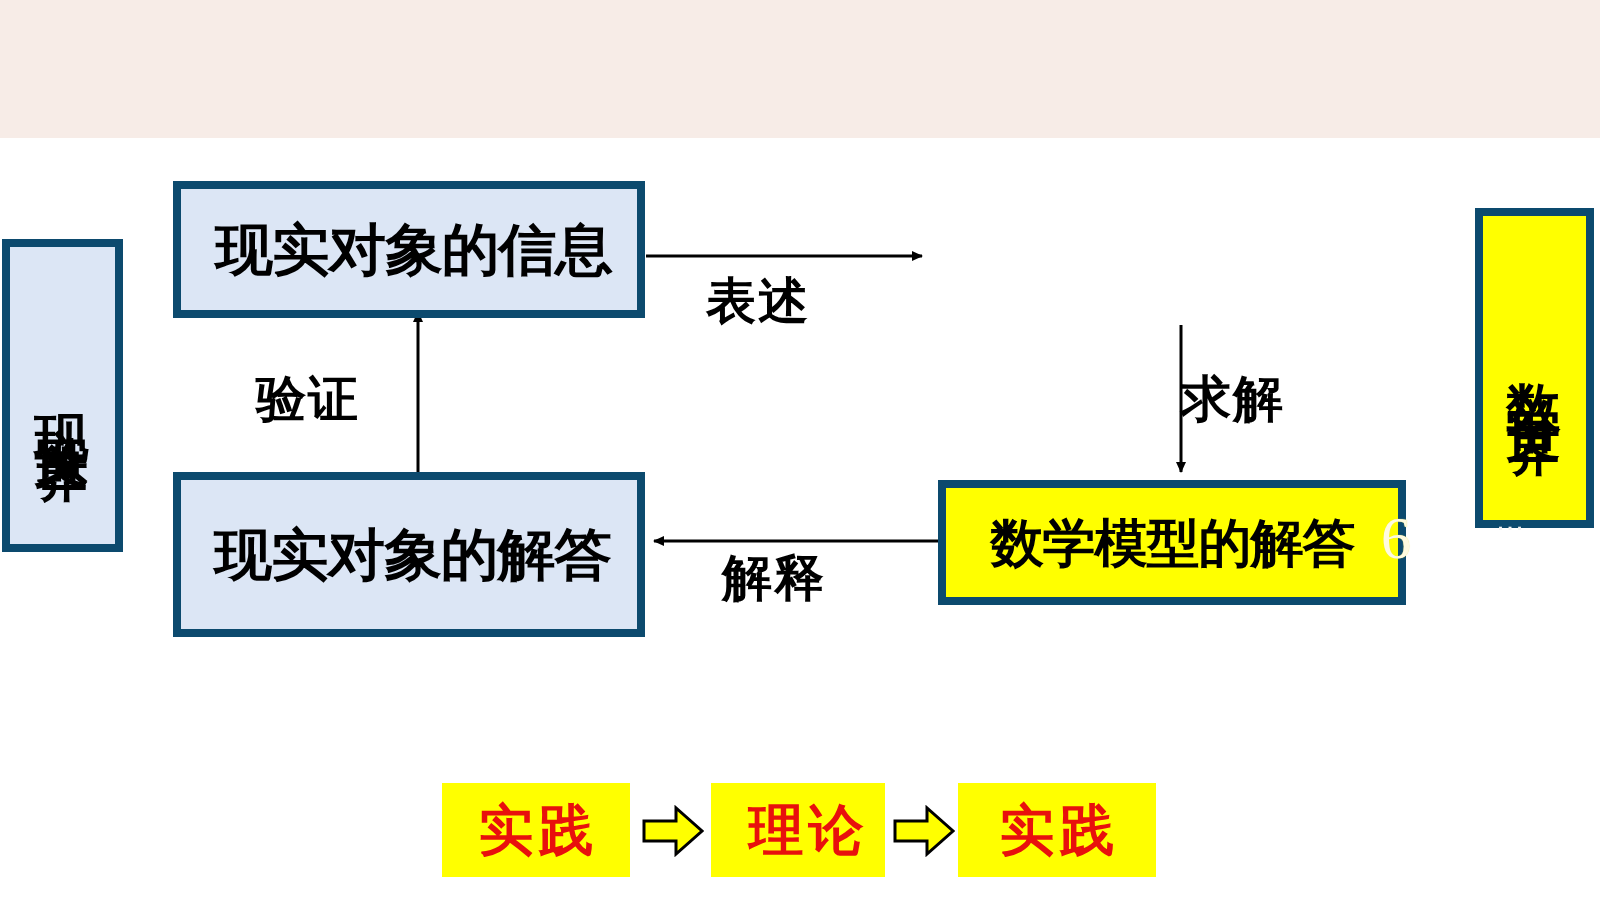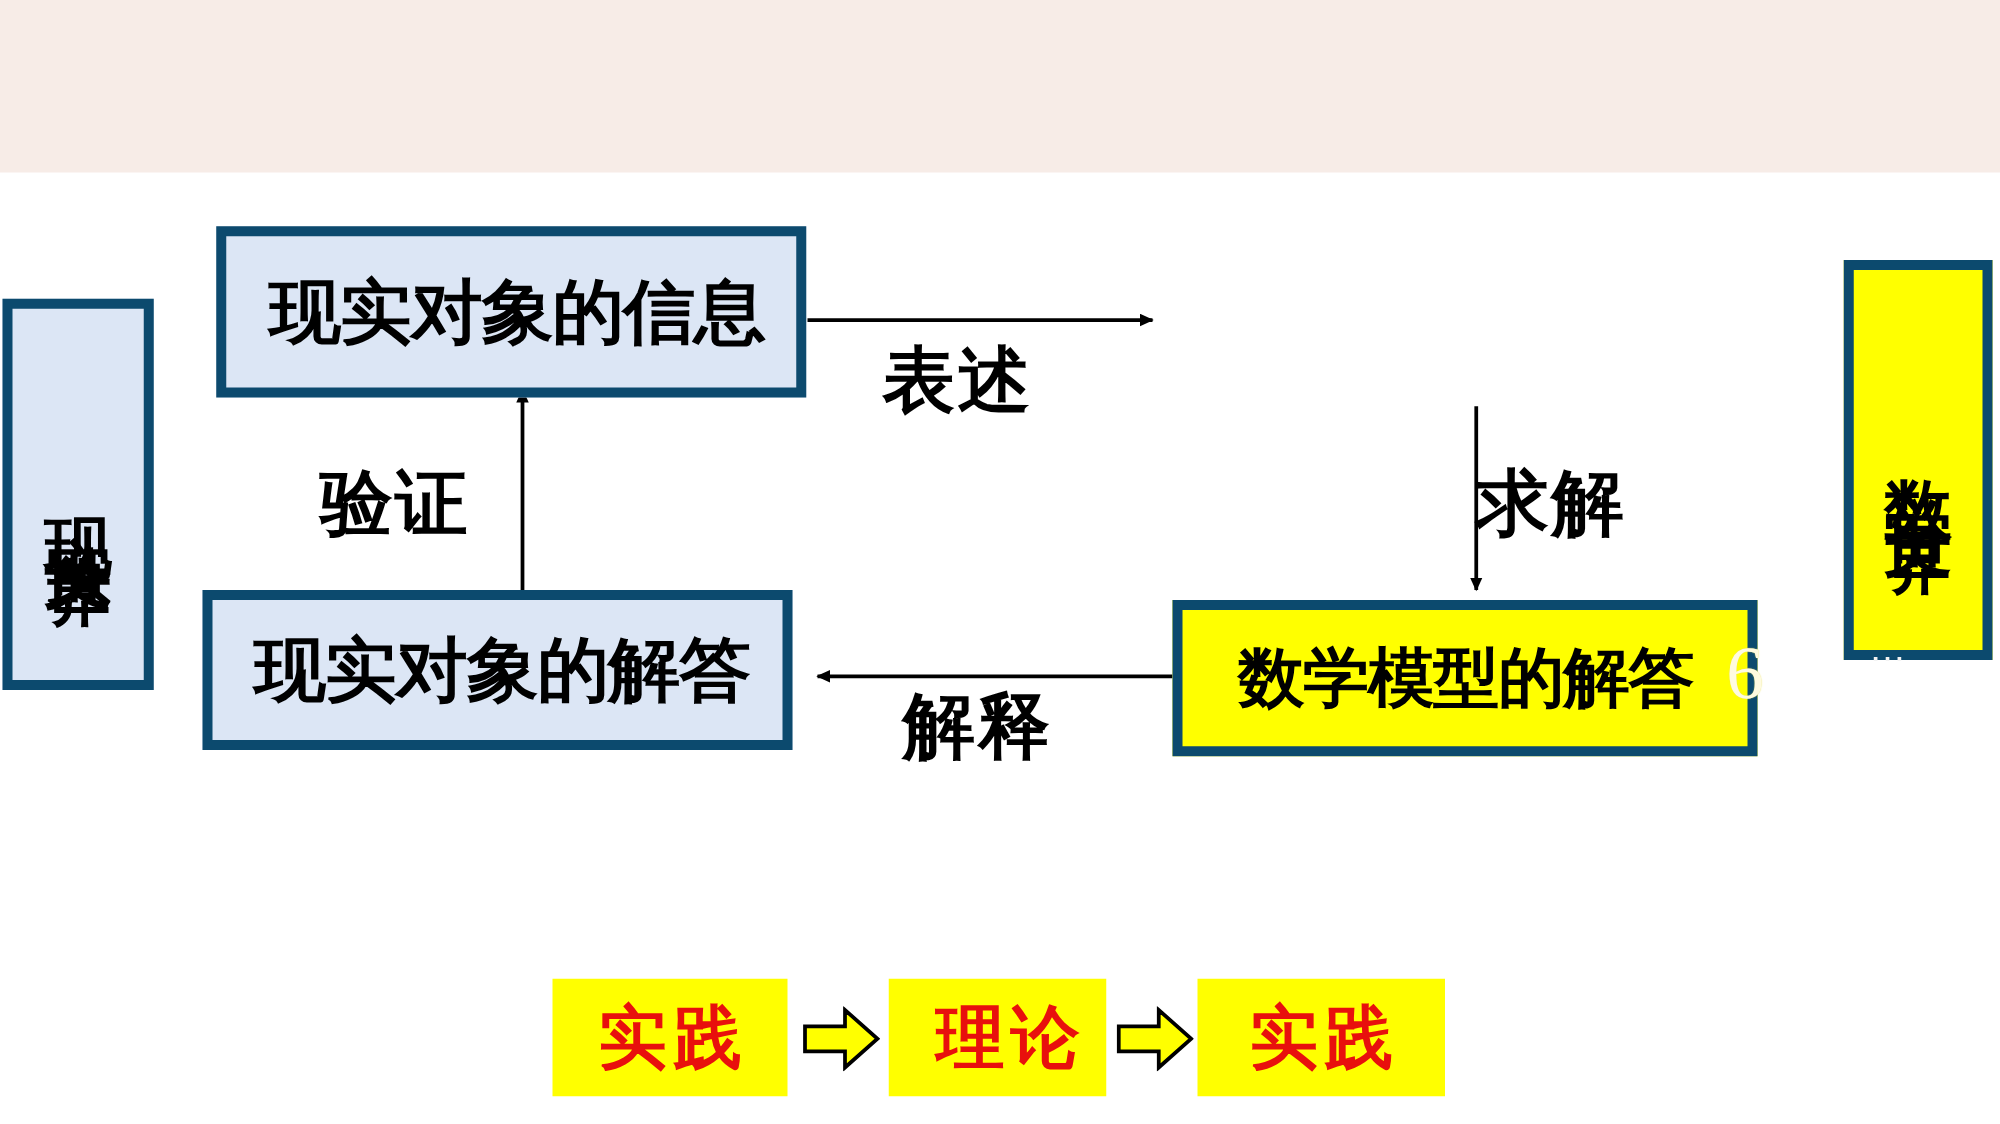--- a/index.html
+++ b/index.html
@@ -53,21 +53,21 @@
   }
   #node-real-info .label { transform: translateX(4px) scaleX(1.03); letter-spacing: -1px; }
 
   #node-math-model {
     left: 930px; top: 192px; width: 492px; height: 133px;
     font-size: 56px;
   }
   #node-math-model .label { letter-spacing: 2px; }
 
   #node-real-answer {
-    left: 162px; top: 472px; width: 472px; height: 128px;
+    left: 173px; top: 472px; width: 472px; height: 165px;
     font-size: 56px;
   }
   #node-real-answer .label { transform: translateX(3px) scaleX(1.03); letter-spacing: -1px; }
 
   #node-math-answer {
     left: 938px; top: 480px; width: 468px; height: 125px;
     font-size: 52px;
   }
   #node-math-answer .label { letter-spacing: -1px; transform: scaleX(1.02); }
 
@@ -91,21 +91,21 @@
   
   #connectors {
     position: absolute; left: 0; top: 0; width: 1600px; height: 899px;
     pointer-events: none;
   }
 
   
   .edge-label {
     position: absolute;
     font-weight: 700;
-    font-size: 58px;
+    font-size: 50px;
     color: #000000;
     white-space: nowrap;
     line-height: 1;
     letter-spacing: 2px;
     text-align: right;
   }
   #label-express { left: 706px; top: 276px; }
   #label-verify  { left: 232px; top: 374px; margin-left: 24px; }
   #label-solve   { left: 1181px; top: 374px; }
   #label-explain { left: 722px; top: 553px; }

